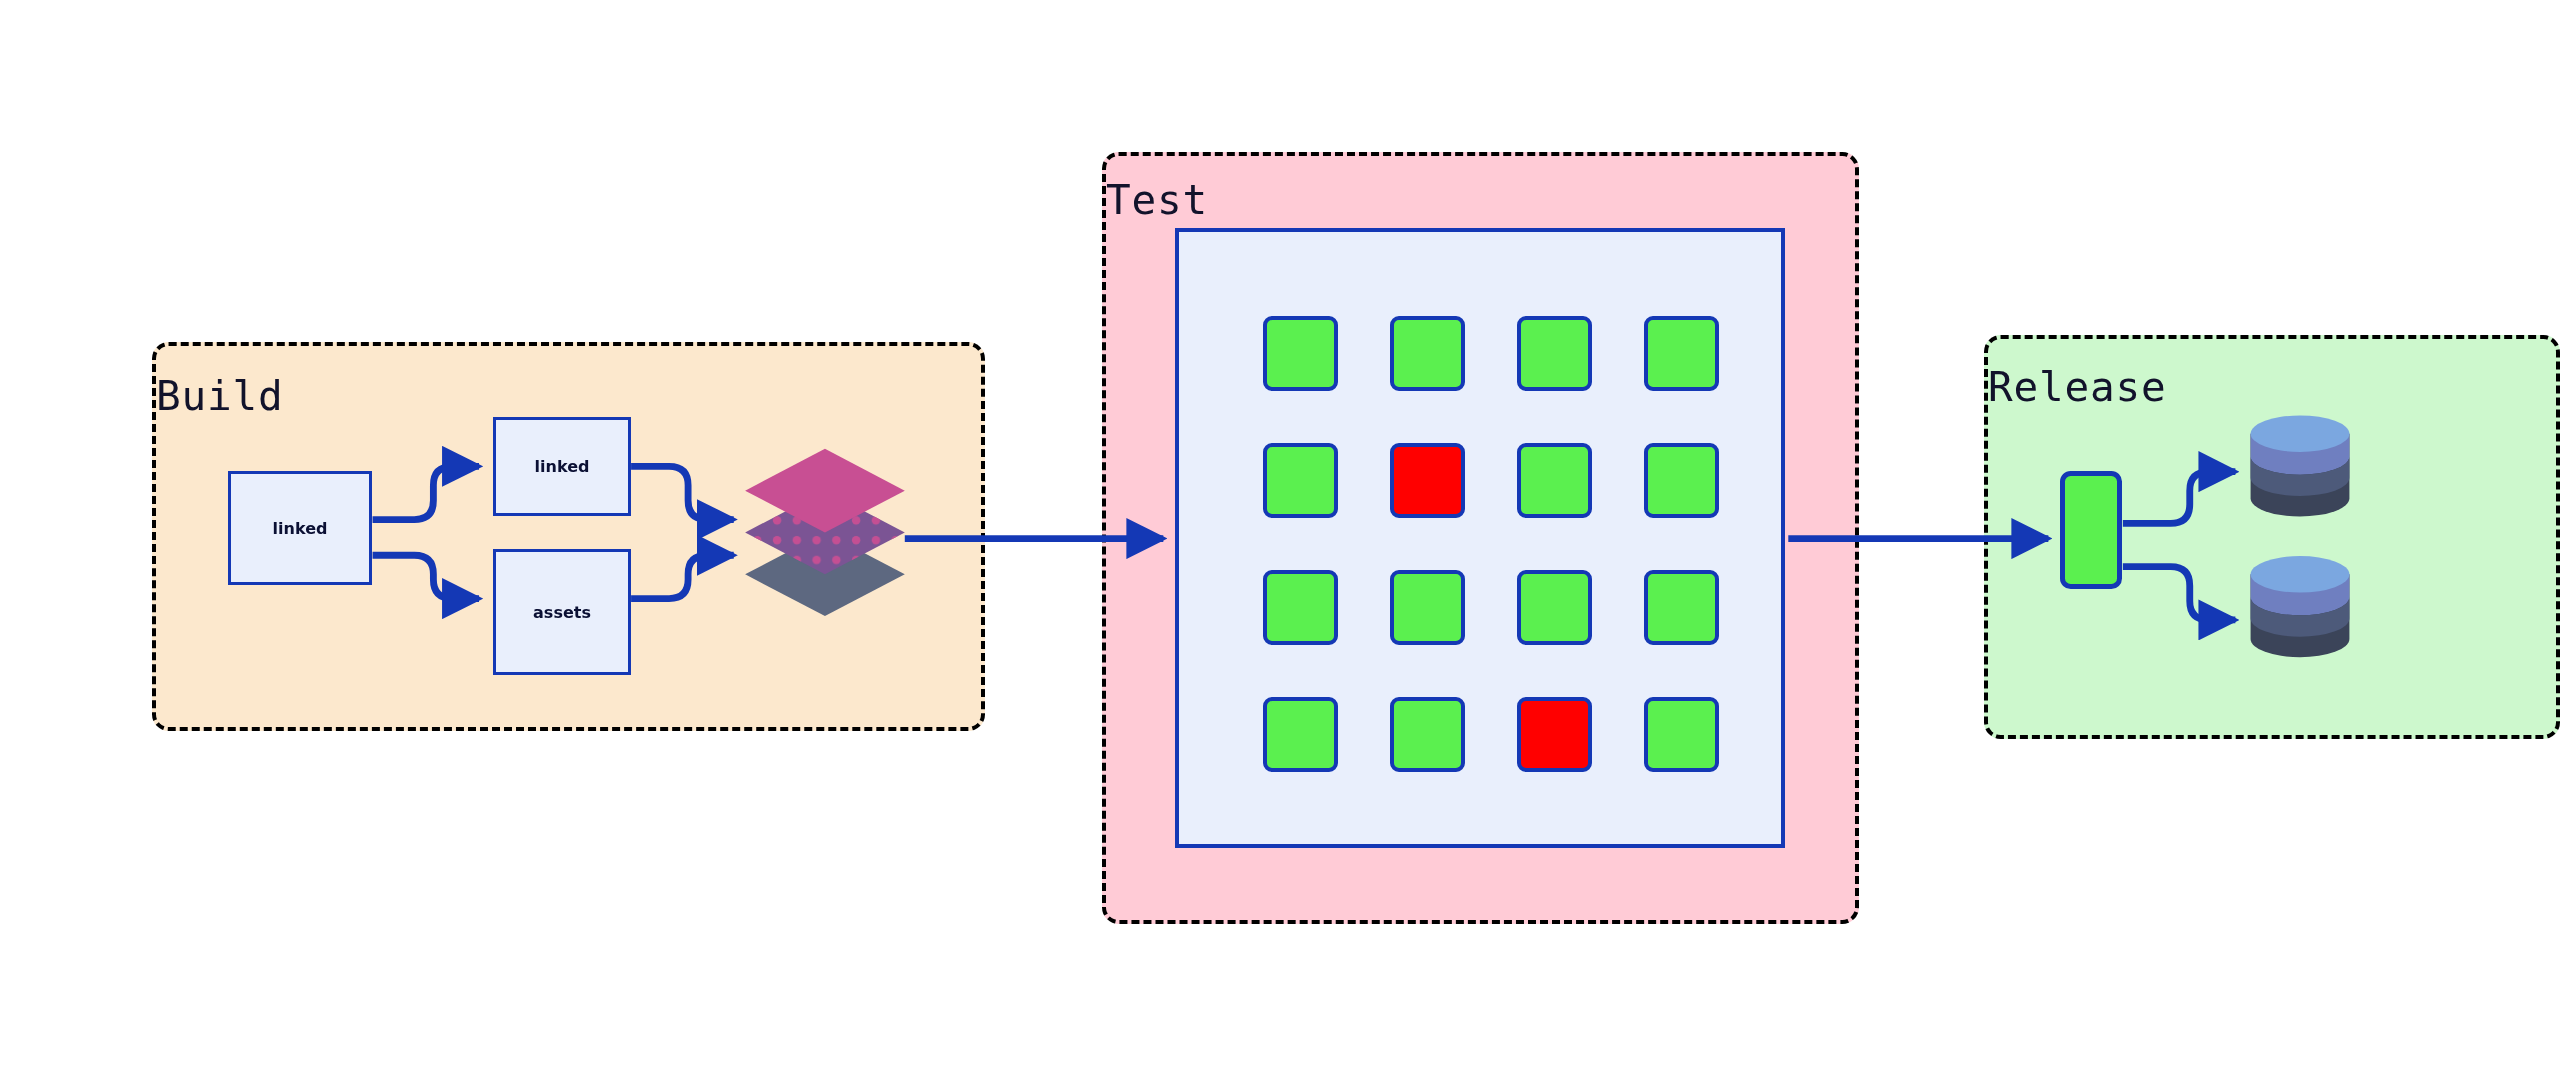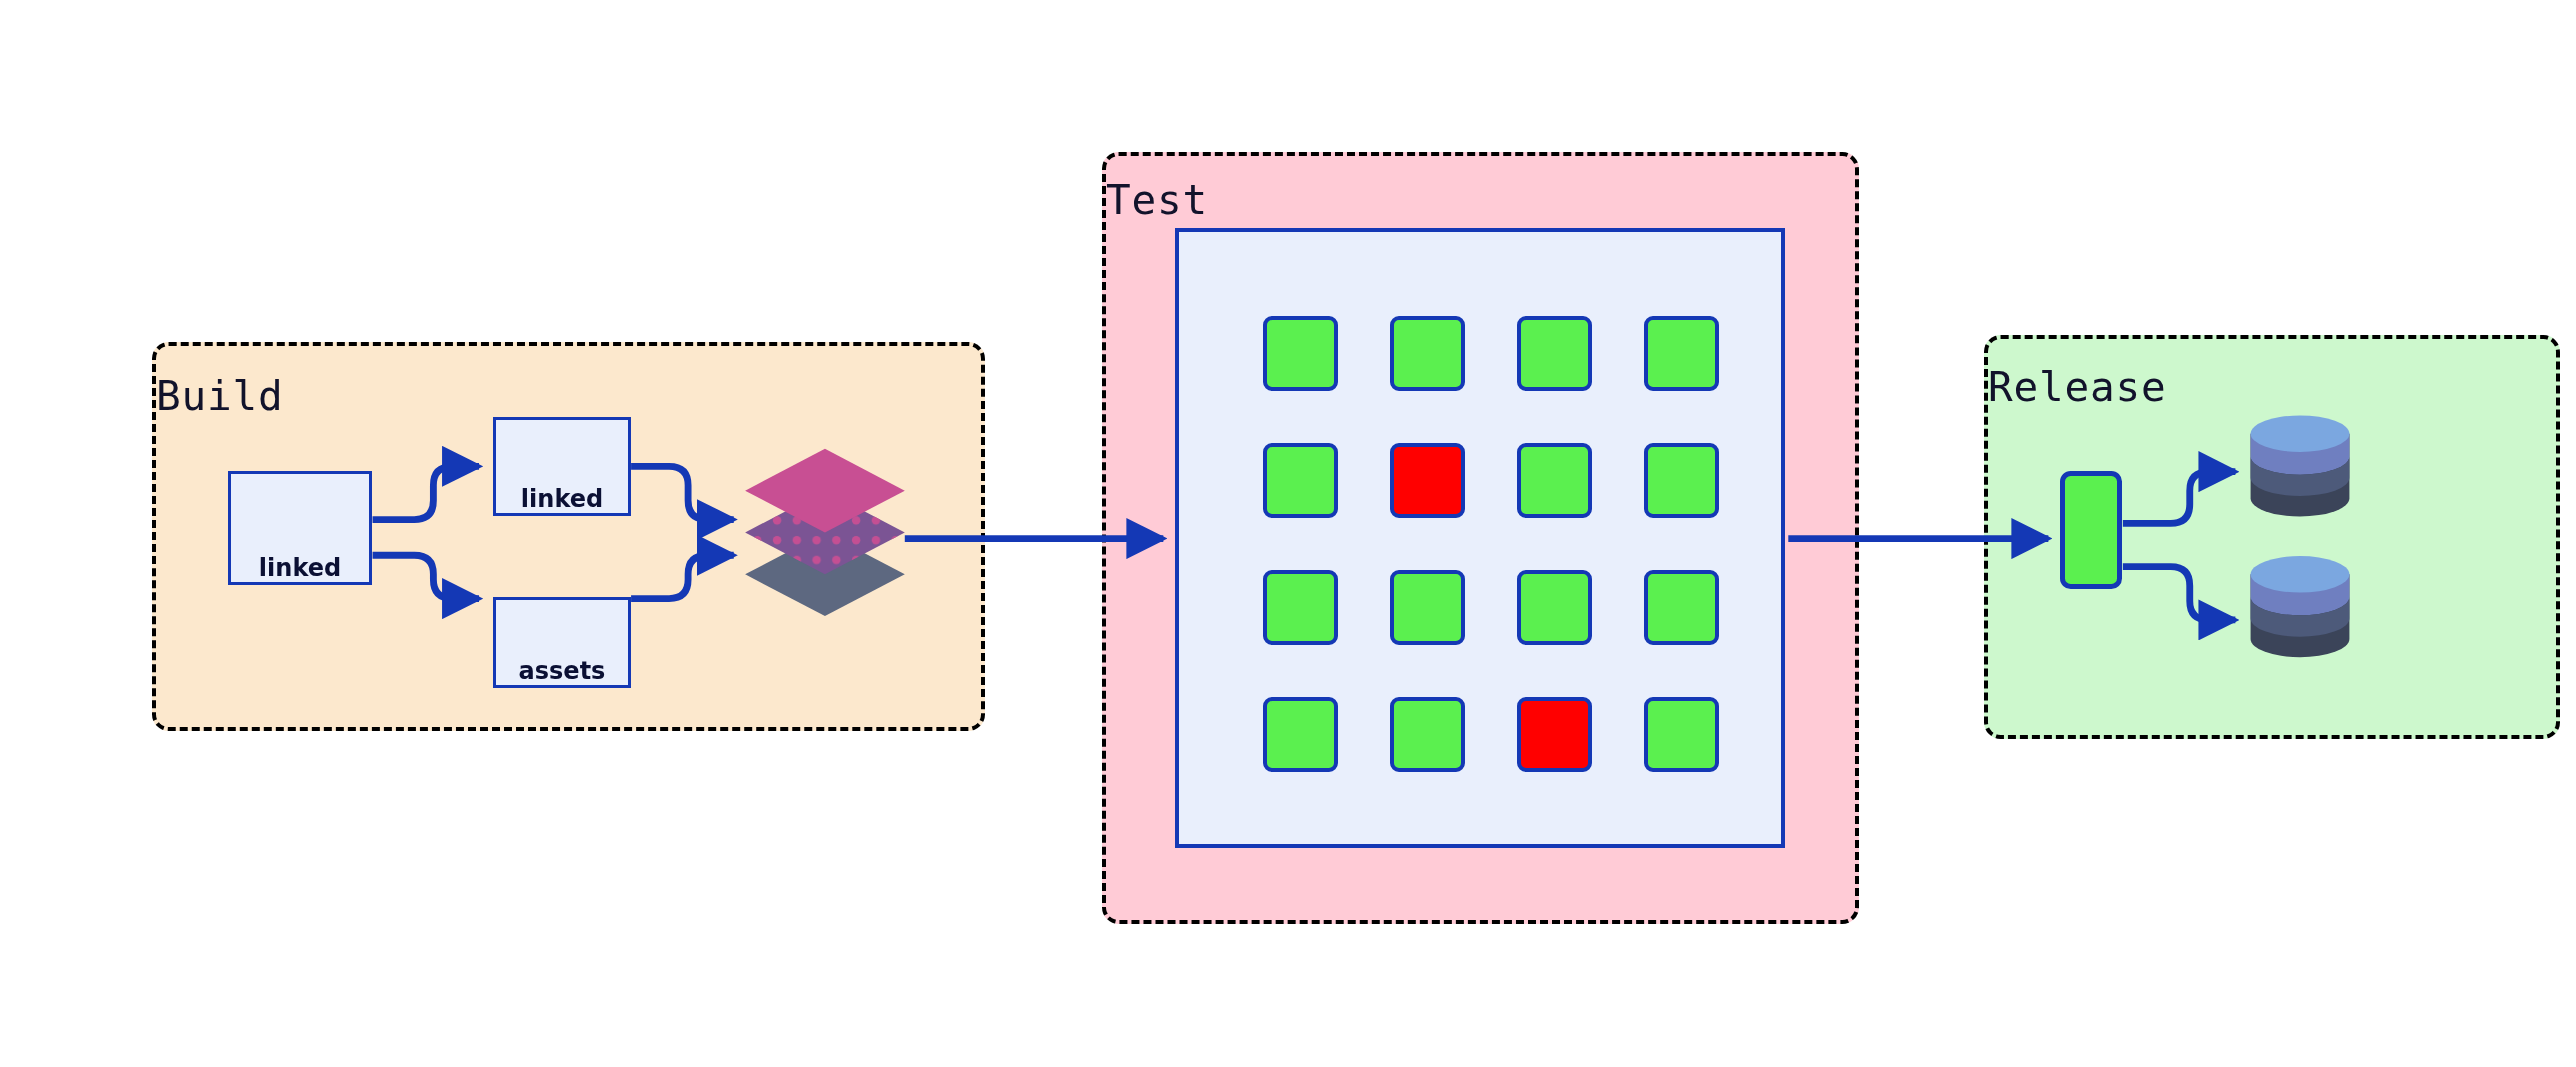--- a/index.html
+++ b/index.html
@@ -56,30 +56,30 @@
   }
   #stage-release .stage-title { top: 24px; }
 
   
   .node-rect {
     position: absolute;
     background: #e9effc;
     border: 3.8px solid #1438b5;
     box-sizing: border-box;
     display: flex;
-    align-items: flex-end;
+    align-items: center;
     justify-content: center;
     font-family: "DejaVu Sans", sans-serif;
     font-weight: bold;
-    font-size: 24px;
+    font-size: 16px;
     color: #0b1034;
   }
   #node-source { left: 228px; top: 471px; width: 144px; height: 114px; }
   #node-linked { left: 493px; top: 417px; width: 138px; height: 99px; }
-  #node-assets { left: 493px; top: 549px; width: 138px; height: 91px; margin-top: 48px; }
+  #node-assets { left: 493px; top: 549px; width: 138px; height: 126px; }
 
   
   #test-panel {
     position: absolute;
     left: 1175px; top: 228px;
     width: 610px;  height: 620px;
     background: #e9effc;
     border: 4.6px solid #1438b5;
     box-sizing: border-box;
   }

